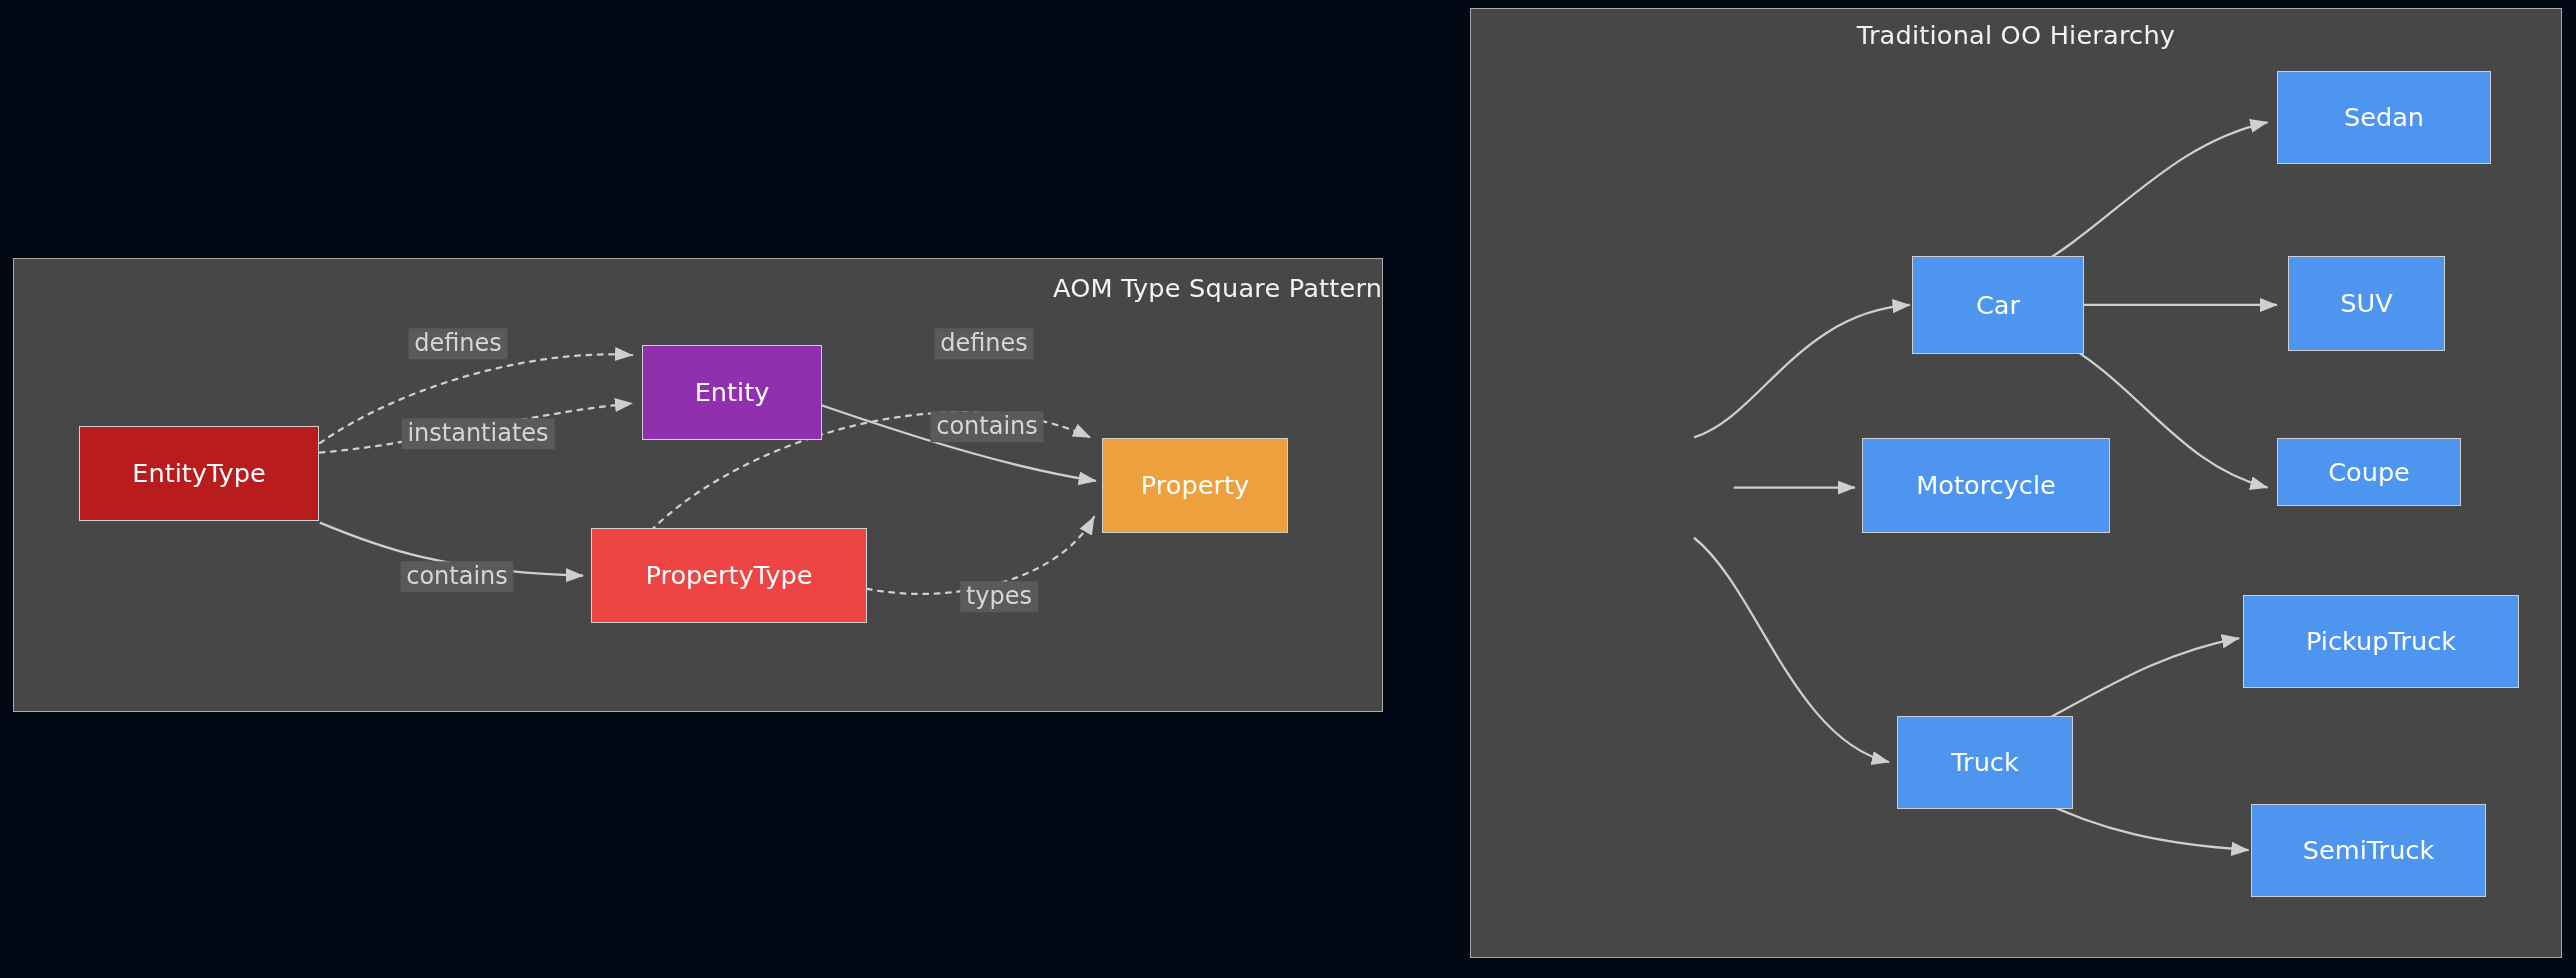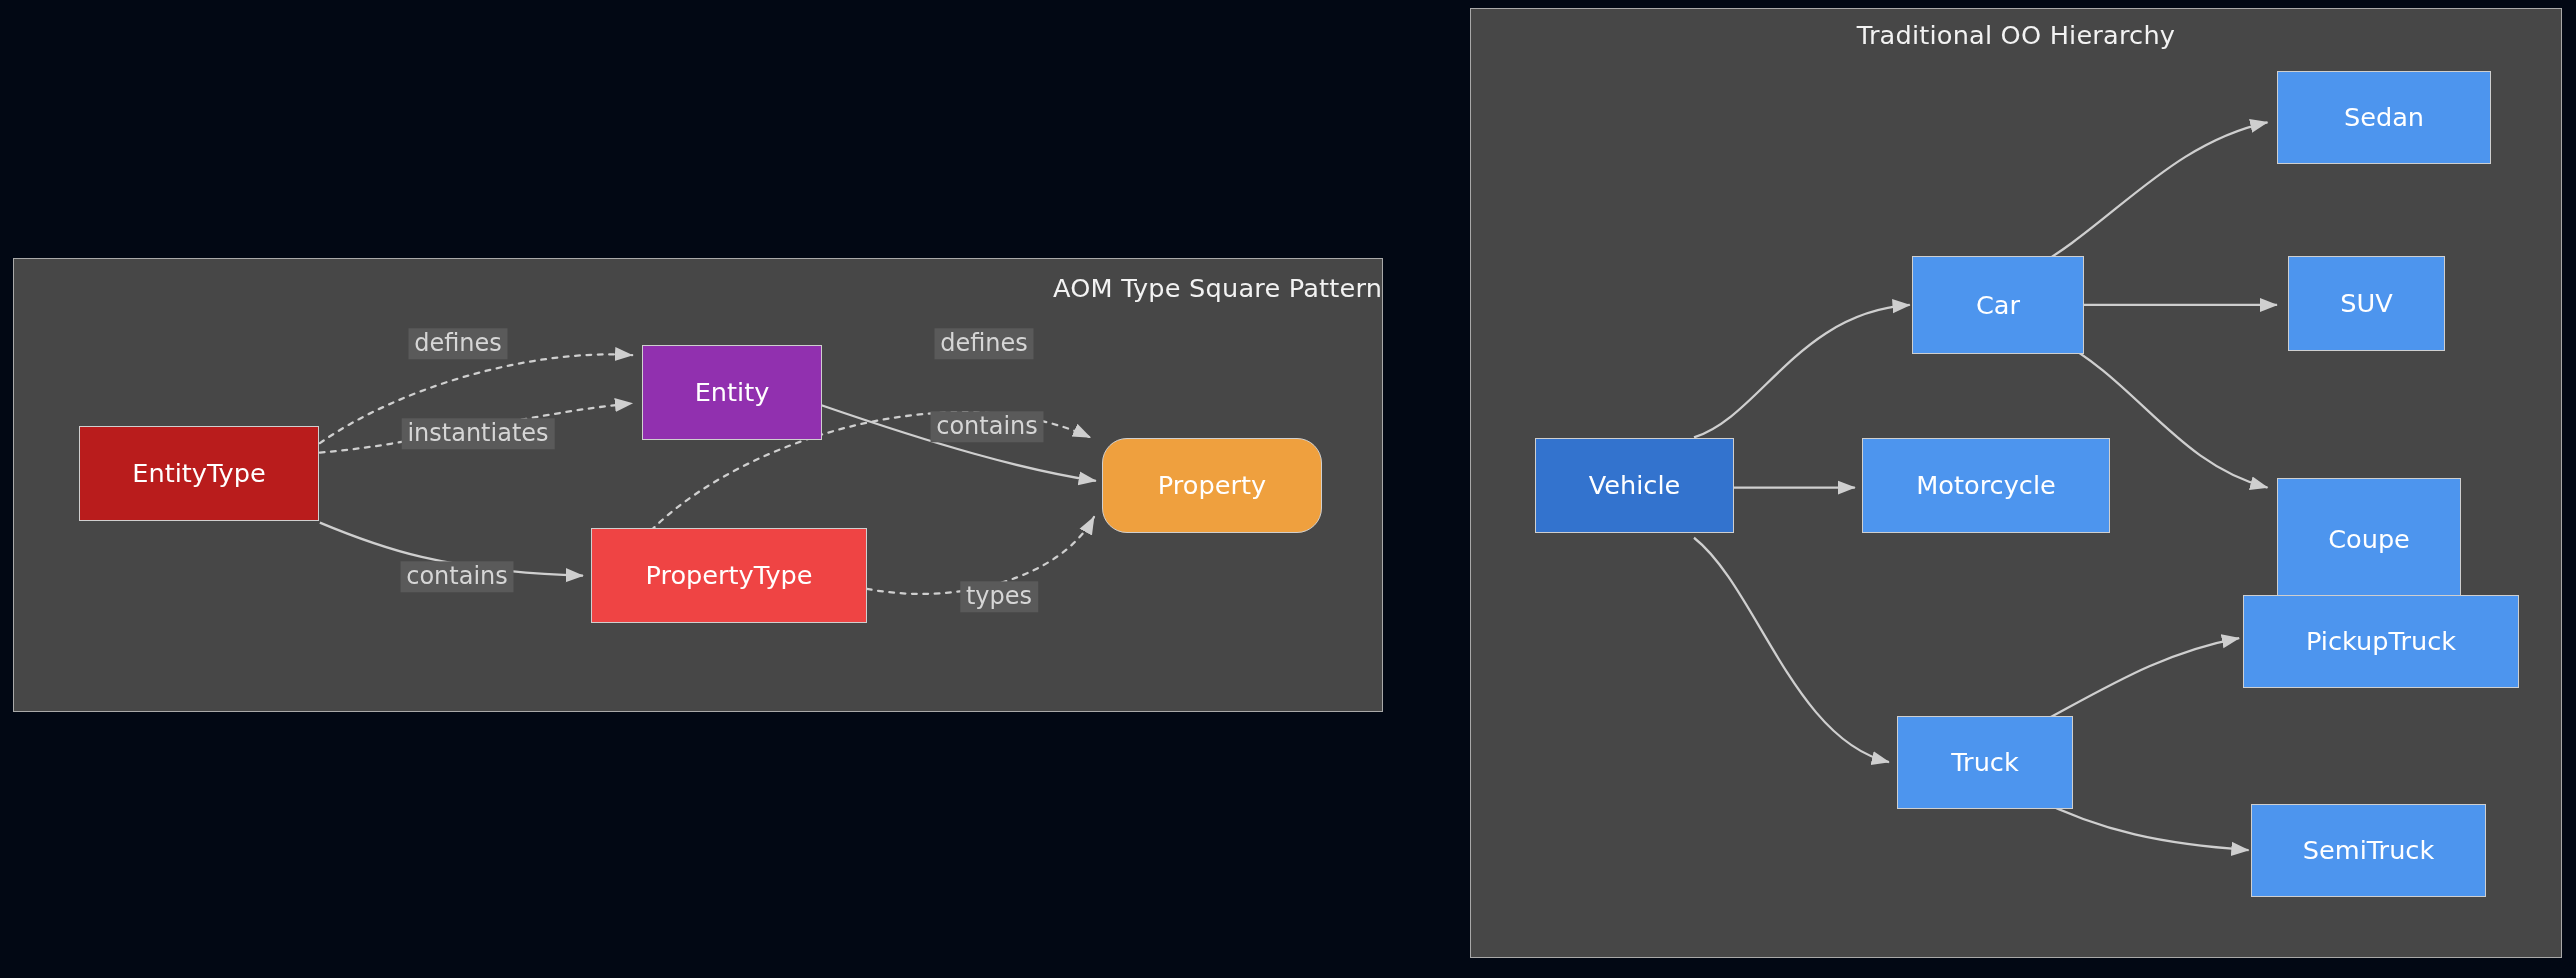--- a/index.html
+++ b/index.html
@@ -112,34 +112,31 @@
   </div>
 
   <div class="node n-entity" style="left:642px;top:345px;width:180px;height:95px;">
     <span>Entity</span>
   </div>
 
   <div class="node n-propertytype" style="left:591px;top:528px;width:276px;height:95px;">
     <span>PropertyType</span>
   </div>
 
-  <div class="node n-property" style="left:1102px;top:438px;width:220px;height:95px;border-radius:25px;">
+  <div class="node n-property" style="left:1102px;top:438px;width:186px;height:95px;">
     <span>Property</span>
   </div>
 
   <div class="edge-label" style="left:458px;top:344px;">defines</div>
   <div class="edge-label" style="left:478px;top:434px;">instantiates</div>
   <div class="edge-label" style="left:457px;top:577px;">contains</div>
   <div class="edge-label" style="left:984px;top:344px;">defines</div>
   <div class="edge-label" style="left:987px;top:427px;">contains</div>
   <div class="edge-label" style="left:999px;top:597px;">types</div>
 
-  <div class="node n-root" style="left:1535px;top:438px;width:199px;height:95px;">
-    <span>Vehicle</span>
-  </div>
 
   <div class="node n-blue" style="left:1912px;top:256px;width:172px;height:98px;">
     <span>Car</span>
   </div>
 
   <div class="node n-blue" style="left:1862px;top:438px;width:248px;height:95px;">
     <span>Motorcycle</span>
   </div>
 
   <div class="node n-blue" style="left:1897px;top:716px;width:176px;height:93px;">
@@ -147,21 +144,21 @@
   </div>
 
   <div class="node n-blue" style="left:2277px;top:71px;width:214px;height:93px;">
     <span>Sedan</span>
   </div>
 
   <div class="node n-blue" style="left:2288px;top:256px;width:157px;height:95px;">
     <span>SUV</span>
   </div>
 
-  <div class="node n-blue" style="left:2277px;top:438px;width:184px;height:123px;margin-top:40px;">
+  <div class="node n-blue" style="left:2277px;top:438px;width:184px;height:68px;">
     <span>Coupe</span>
   </div>
 
   <div class="node n-blue" style="left:2243px;top:595px;width:276px;height:93px;">
     <span>PickupTruck</span>
   </div>
 
   <div class="node n-blue" style="left:2251px;top:804px;width:235px;height:93px;">
     <span>SemiTruck</span>
   </div>

